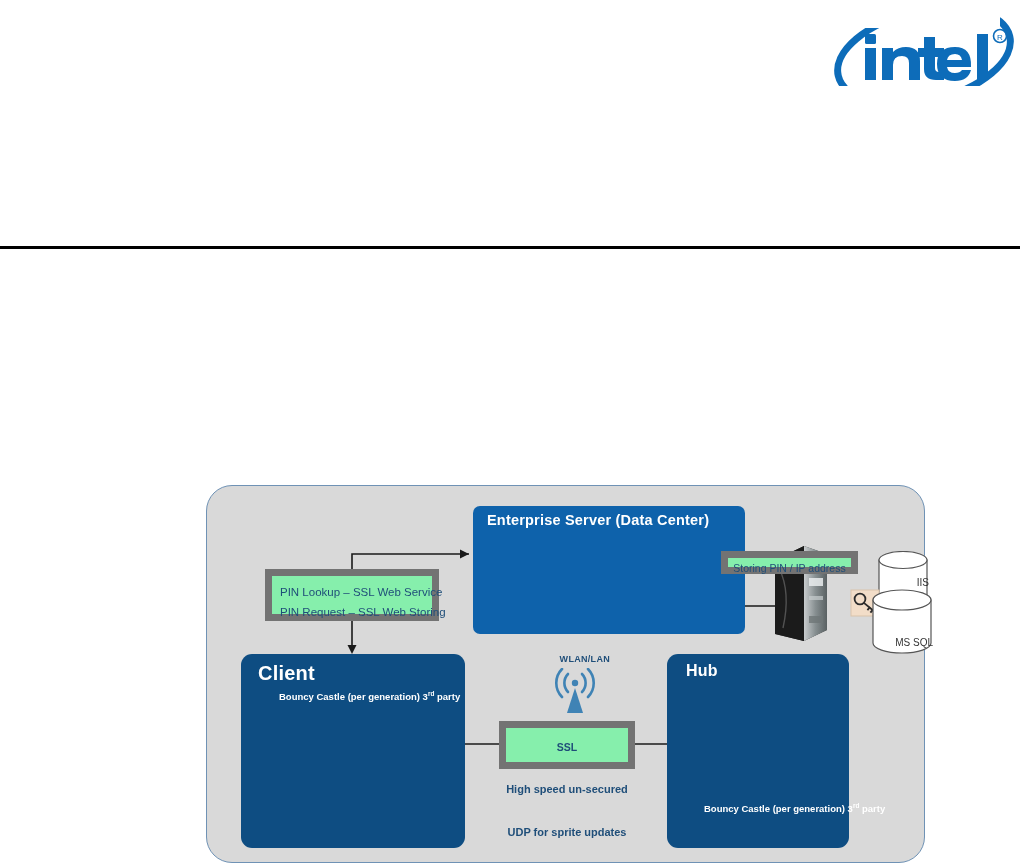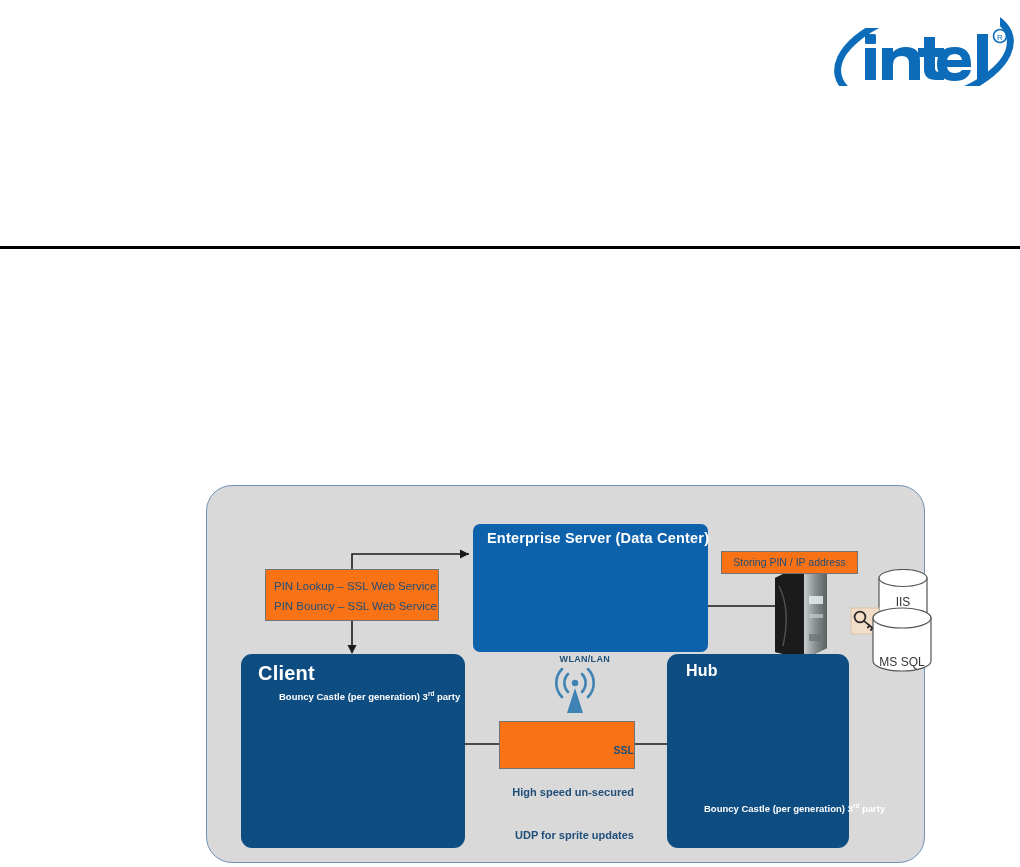--- a/index.html
+++ b/index.html
@@ -21,22 +21,22 @@
     box-sizing:border-box;
   }
 
   
   .panel{position:absolute;box-sizing:border-box;}
   .panel-title{
     color:#ffffff;font-weight:bold;letter-spacing:.2px;
   }
 
   .srv-panel{
-    left:266px;top:20px;width:235px;height:128px;
-    background:#0e62ab;border-radius:7px;margin-top:18px;
+    left:266px;top:20px;width:272px;height:128px;
+    background:#0e62ab;border-radius:7px;
   }
   .srv-panel .panel-title{position:absolute;left:14px;top:6px;font-size:14.5px;white-space:nowrap;}
 
   .client-panel{
     left:34px;top:168px;width:224px;height:194px;
     background:#0e4d82;border-radius:11px;
   }
   .client-panel .panel-title{position:absolute;left:17px;top:8px;font-size:20px;}
 
   .hub-panel{
@@ -46,55 +46,55 @@
   .hub-panel .panel-title{position:absolute;left:19px;top:8px;font-size:16px;}
 
   .bouncy{
     position:absolute;color:#ffffff;font-size:9.5px;font-weight:bold;
     white-space:nowrap;
   }
   .bouncy sup{font-size:6.5px;vertical-align:super;}
 
   
   .callout{
-    position:absolute;background:#f97316;border:1px solid #737373;
+    position:absolute;background:#86efac;border:7px solid #737373;
     color:#1f4e79;box-sizing:border-box;
   }
   .pin-box{
     left:58px;top:83px;width:174px;height:52px;
     font-size:11.5px;padding:6px 0 8px 8px;
   }
   .pin-box div{line-height:20px;white-space:nowrap;}
   .storing-box{
     left:514px;top:65px;width:137px;height:23px;
     font-size:10.5px;text-align:center;line-height:21px;white-space:nowrap;
   }
   .ssl-box{
     left:292px;top:235px;width:136px;height:48px;
-    font-size:11px;text-align:right;padding-top:21px;font-weight:bold;
+    font-size:11px;text-align:center;padding-top:12px;font-weight:bold;
   }
   .ssl-box .l1{font-weight:bold;font-size:10.5px;line-height:14px;}
   .ssl-box .l2{line-height:15px;margin-top:28px;}
 
   
   .wlan-label{
     position:absolute;left:333px;top:168px;width:70px;text-align:right;
     font-size:9px;font-weight:bold;color:#1f4e79;letter-spacing:.3px;
   }
   .wifi{position:absolute;left:340px;top:182px;width:56px;height:48px;}
 
   
   .lines{position:absolute;left:0;top:0;width:719px;height:378px;overflow:visible;}
 
   
   .tower{position:absolute;left:298px;top:38px;width:60px;height:100px;}
   
   .db{position:absolute;}
   .db-label{
-    position:absolute;width:100%;text-align:center;font-size:12px;color:#333;
+    position:absolute;width:100%;text-align:right;font-size:10px;color:#333;
     font-family:"Liberation Sans", sans-serif;
   }
   .iis{left:404px;top:45px;width:52px;height:54px;}
   .mssql{left:398px;top:83px;width:62px;height:65px;}
   .keyicon{position:absolute;left:377px;top:83px;width:30px;height:28px;}
 </style>
 </head>
 <body>
 
 <div class="page">
@@ -203,21 +203,21 @@
         <svg viewBox="0 0 62 65" width="62" height="65">
           <path d="M2 11 V54 a29 10 0 0 0 58 0 V11 z" fill="#ffffff" stroke="#555" stroke-width="1.2"></path>
           <ellipse cx="31" cy="11" rx="29" ry="10" fill="#ffffff" stroke="#555" stroke-width="1.2"></ellipse>
         </svg>
         <div class="db-label" style="top:48px;">MS SQL</div>
       </div>
     </div>
 
     <div class="callout pin-box">
       <div>PIN Lookup – SSL Web Service</div>
-      <div>PIN Bouncy – SSL Web Service</div>
+      <div>PIN Request – SSL Web Storing</div>
     </div>
 
     <div class="callout storing-box">Storing PIN / IP address</div>
 
     <div class="wlan-label">WLAN/LAN</div>
     <div class="wifi">
       <svg viewBox="0 0 56 48" width="56" height="48">
         <g fill="none" stroke="#3f83b5" stroke-width="2.6" stroke-linecap="round">
           <path d="M21 6 a13 13 0 0 0 0 18"></path>
           <path d="M35 6 a13 13 0 0 1 0 18"></path>

